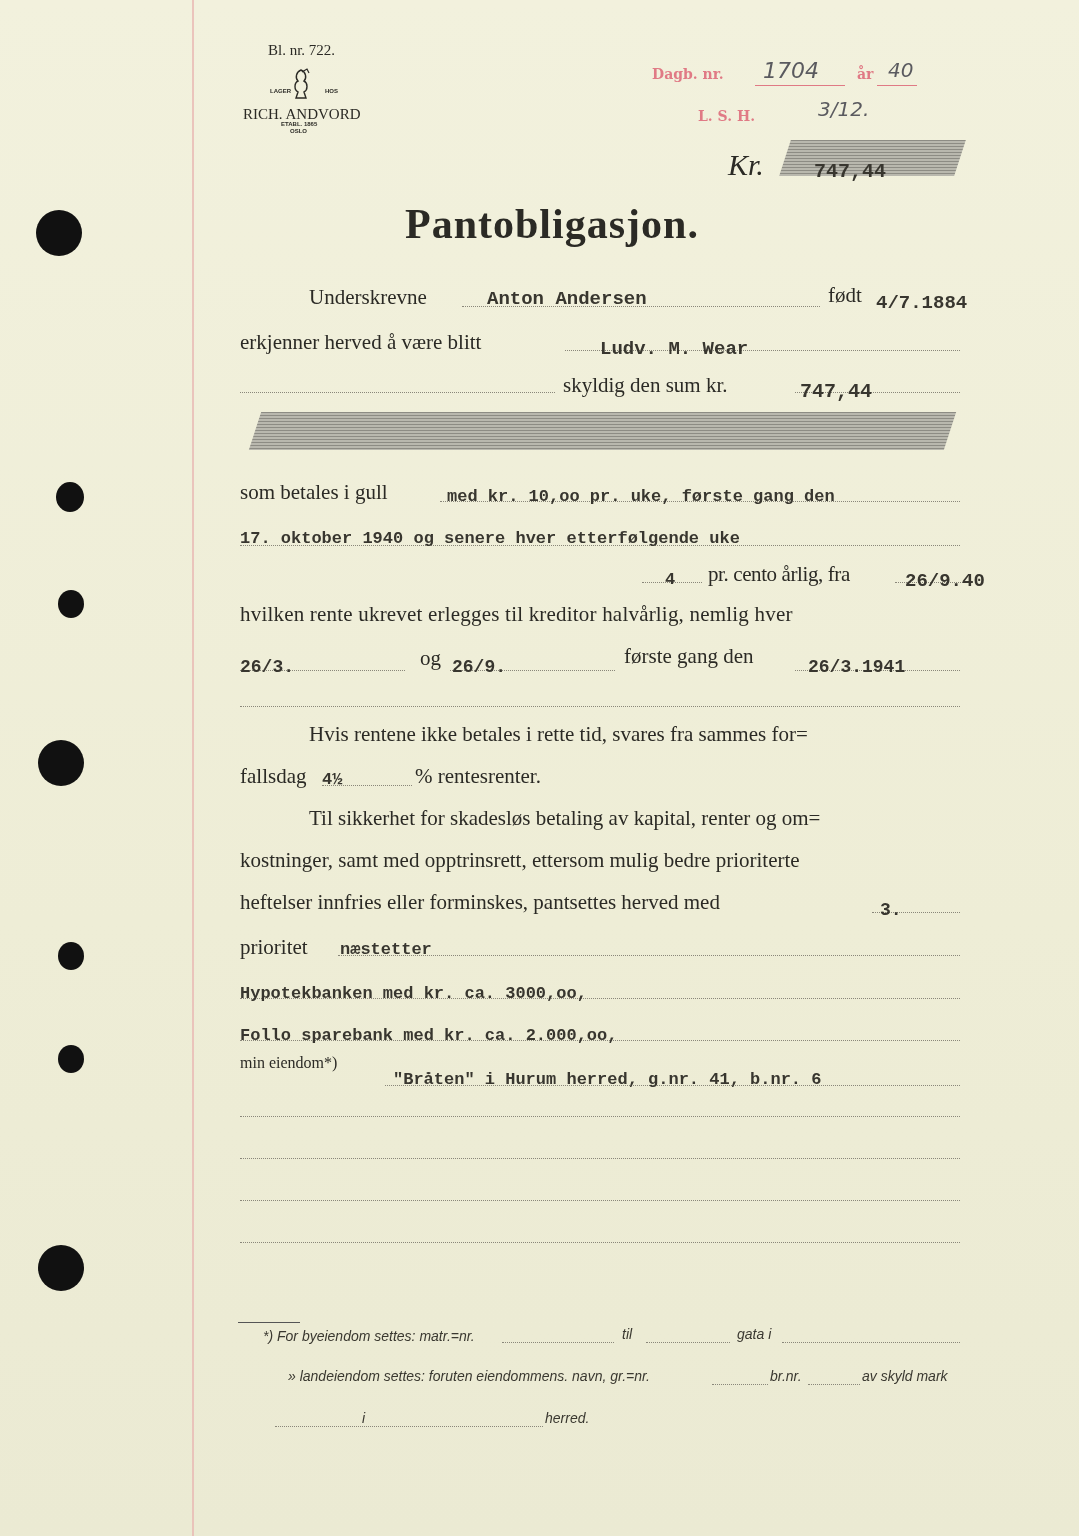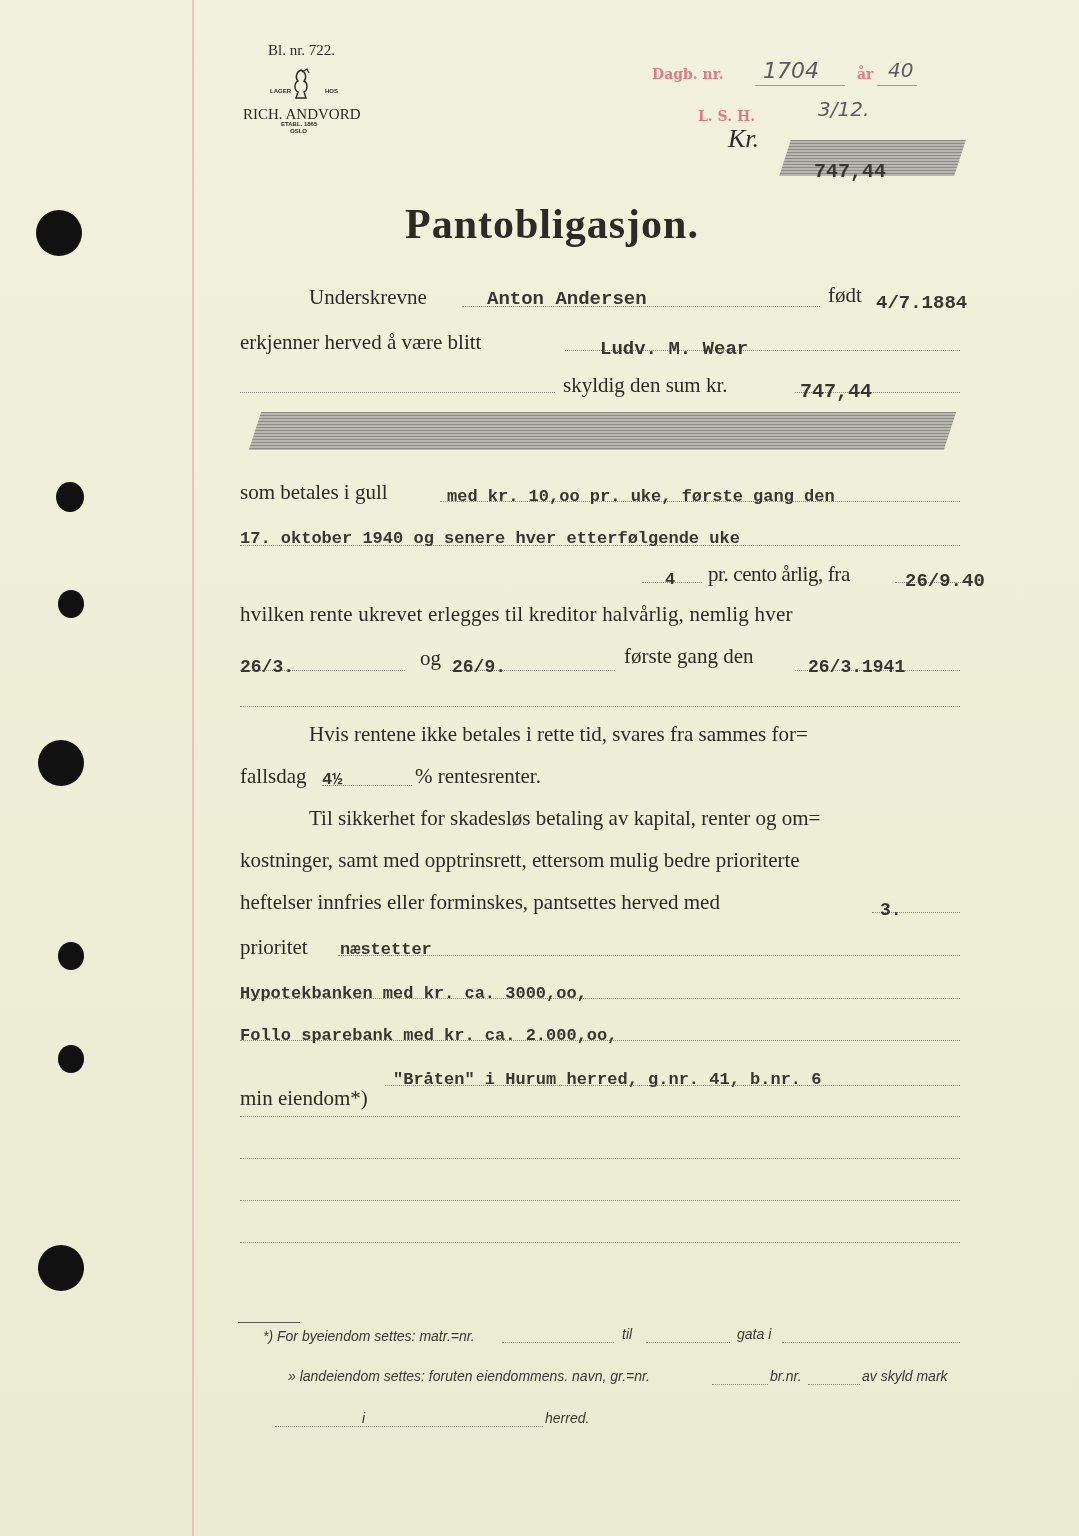--- a/index.html
+++ b/index.html
@@ -45,21 +45,21 @@
 
   <div class="abs red" style="left:652px;top:66px;font-size:14px;font-weight:bold;">Dagb. nr.</div>
   <div class="dots" style="left:755px;top:85px;width:90px;border-bottom:1px solid #e07a85;"></div>
   <div class="abs hand" style="left:763px;top:58px;font-size:22px;">1704</div>
   <div class="abs red" style="left:857px;top:66px;font-size:14px;font-weight:bold;">år</div>
   <div class="dots" style="left:877px;top:85px;width:40px;border-bottom:1px solid #e07a85;"></div>
   <div class="abs hand" style="left:888px;top:58px;font-size:20px;">40</div>
   <div class="abs red" style="left:698px;top:108px;font-size:14px;font-weight:bold;">L. S. H.</div>
   <div class="abs hand" style="left:818px;top:97px;font-size:20px;">3/12.</div>
 
-  <div class="abs serif" style="left:728px;top:124px;font-size:26px;font-style:italic;">Kr.</div>
+  <div class="abs serif" style="left:728px;top:148px;font-size:30px;font-style:italic;">Kr.</div>
   <div class="hatch" style="left:785px;top:140px;width:175px;height:36px;transform:skewX(-18deg);"></div>
   <div class="abs type" style="left:814px;top:160px;font-size:20px;">747,44</div>
 
   <div class="abs serif" style="left:405px;top:200px;font-size:42px;font-weight:bold;letter-spacing:1px;">Pantobligasjon.</div>
 
   <div class="abs serif" style="left:309px;top:285px;font-size:21px;">Underskrevne</div>
   <div class="dots" style="left:462px;top:306px;width:358px;"></div>
   <div class="abs type" style="left:487px;top:288px;font-size:19px;">Anton Andersen</div>
   <div class="abs serif" style="left:828px;top:283px;font-size:21px;">født</div>
   <div class="abs type" style="left:876px;top:292px;font-size:19px;">4/7.1884</div>
@@ -114,21 +114,21 @@
   <div class="abs type" style="left:880px;top:900px;font-size:18px;">3.</div>
   <div class="abs serif" style="left:240px;top:935px;font-size:21px;">prioritet</div>
   <div class="dots" style="left:338px;top:955px;width:622px;"></div>
   <div class="abs type" style="left:340px;top:940px;font-size:17px;">næstetter</div>
 
   <div class="dots" style="left:240px;top:998px;width:720px;"></div>
   <div class="abs type" style="left:240px;top:984px;font-size:17px;">Hypotekbanken med kr. ca. 3000,oo,</div>
   <div class="dots" style="left:240px;top:1040px;width:720px;"></div>
   <div class="abs type" style="left:240px;top:1026px;font-size:17px;">Follo sparebank med kr. ca. 2.000,oo,</div>
 
-  <div class="abs serif" style="left:240px;top:1086px;font-size:21px;">min eiendom*)</div>
+  <div class="abs serif" style="left:240px;top:1054px;font-size:16px;">min eiendom*)</div>
   <div class="dots" style="left:385px;top:1085px;width:575px;"></div>
   <div class="abs type" style="left:393px;top:1070px;font-size:17px;">"Bråten" i Hurum herred, g.nr. 41, b.nr. 6</div>
 
   <div class="dots" style="left:240px;top:1116px;width:720px;"></div>
   <div class="dots" style="left:240px;top:1158px;width:720px;"></div>
   <div class="dots" style="left:240px;top:1200px;width:720px;"></div>
   <div class="dots" style="left:240px;top:1242px;width:720px;"></div>
 
   <div class="abs" style="left:238px;top:1322px;width:62px;height:1px;background:#555;"></div>
   <div class="abs foot" style="left:263px;top:1328px;">*)  For byeiendom settes: matr.=nr.</div>

